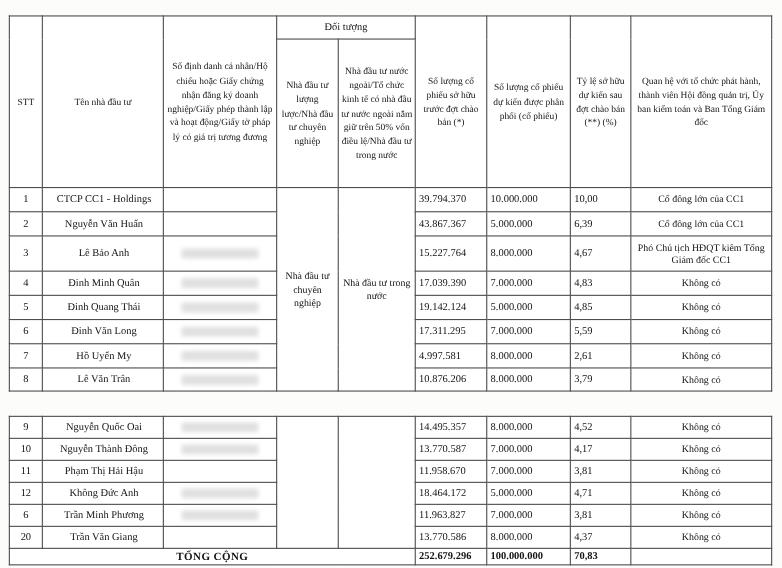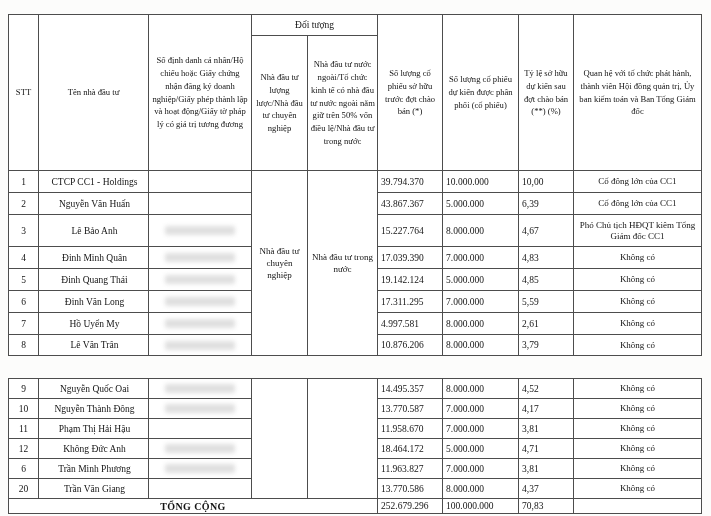--- a/index.html
+++ b/index.html
@@ -30,21 +30,21 @@
     text-align:center; vertical-align:middle; padding:2px 2px;
   }
   th.band { font-size:9.5px; }
   td { font-size:9.5px; vertical-align:middle; }
   .stt  { text-align:center; }
   .name { text-align:center; padding-left:5px; }
   .num  { text-align:left; padding-right:6px; }
   .rel  { text-align:center; font-size:9px; line-height:1.2; }
   .type { text-align:center; font-size:9px; line-height:1.35; }
   .total-label { text-align:center; font-weight:bold; font-size:10px; letter-spacing:0.4px; }
-  .total-num   { font-weight:normal;margin-top:36px; }
+  .total-num   { font-weight:bold;margin-top:36px; }
   .smudge {
     height:9px; width:72%; margin:0 auto;
     background:#b5b5b5; opacity:0.42; filter:blur(2px); border-radius:2px;
   }
 </style>
 </head>
 <body>
 
 <div class="sheet">
 

